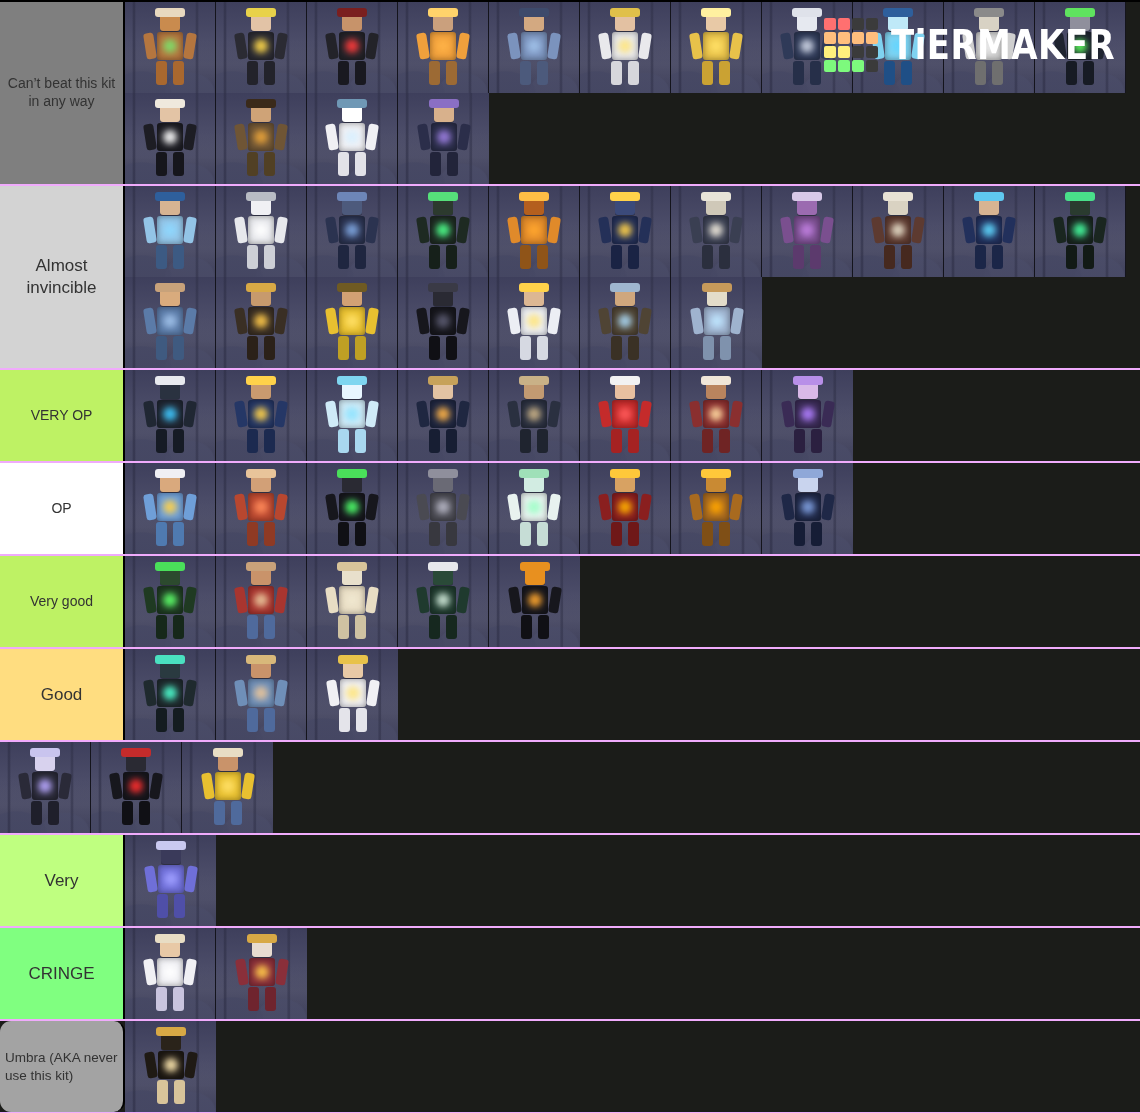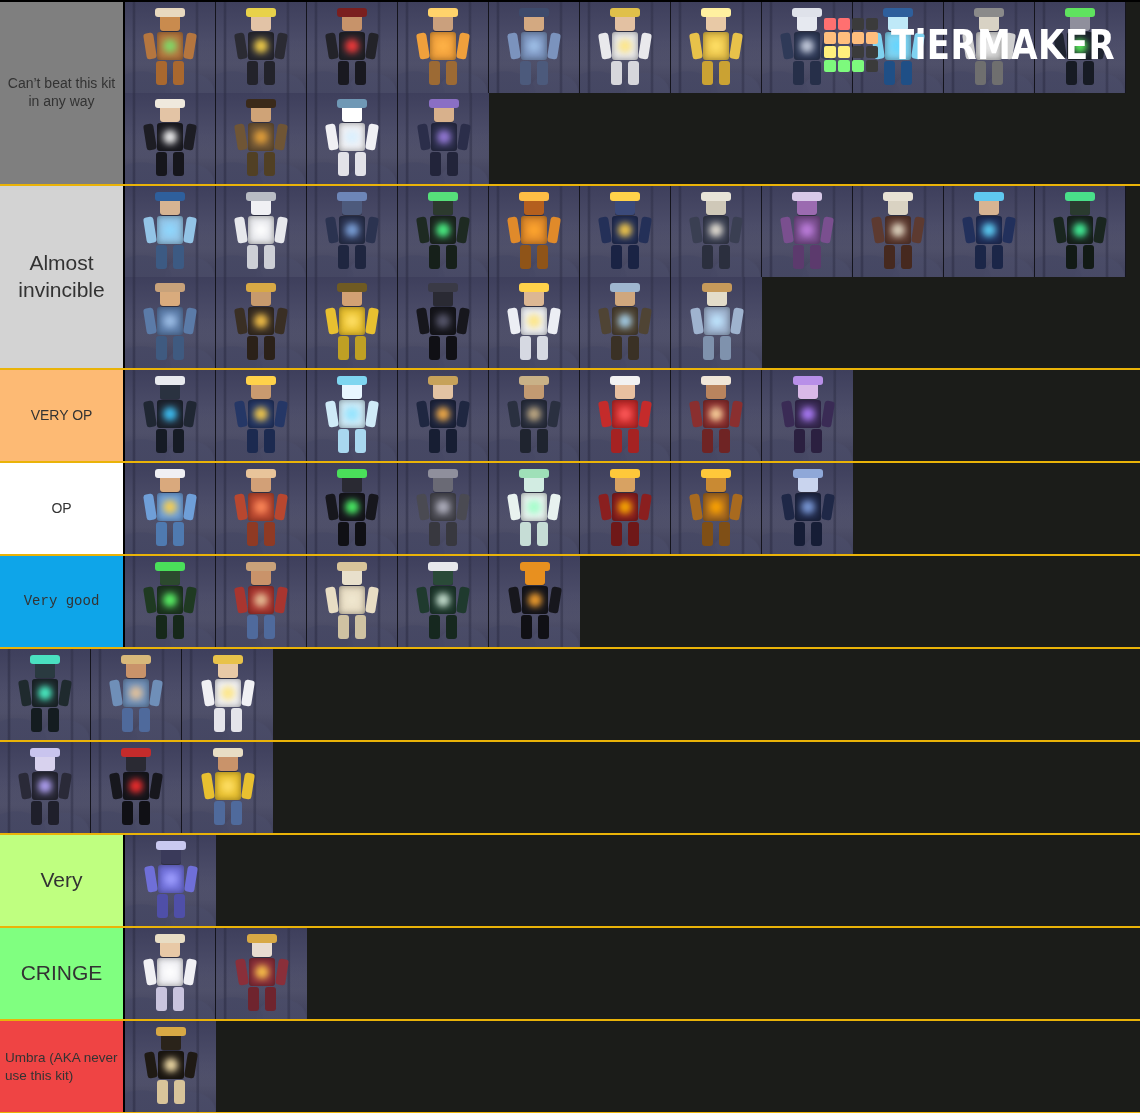--- a/index.html
+++ b/index.html
@@ -49,35 +49,35 @@
     line-height: 1;
     transform: scaleY(1.18) scaleX(0.97);
     transform-origin: left center;
   }
 
   
   .tier-row {
     display: flex;
     width: 1140px;
     background: #1b1c19;
-    border-bottom: 2px solid #eab308;
+    border-bottom: 2px solid #f0abfc;
     flex: 0 0 auto;
   }
   .tier-row:first-child { border-top: 2px solid #000; }
 
   .tier-label {
     width: 125px;
     min-width: 125px;
     display: flex;
     align-items: center;
     justify-content: center;
     text-align: center;
     padding: 3px 5px;
     color: #333333;
-    font-size: 21px;
+    font-size: 17px;
     line-height: 1.28;
     word-break: break-word;
     border-right: 2px solid #000;
   }
   .tier-label.small { font-size: 14px; }
   .tier-label.xsmall { font-size: 13.5px; text-align: left; justify-content: flex-start; }
 
   .tier-items {
     flex: 1;
     display: flex;
@@ -657,21 +657,21 @@
               <div class="glow"></div>
               <div class="leg l"></div>
               <div class="leg r"></div>
               <div class="head"></div>
               <div class="hat"></div>
             </div>
           </div>
         </div>
       </div>
       <div class="tier-row">
-        <div class="tier-label small" style="background: #fdba74;">VERY OP</div>
+        <div class="tier-label small" style="background: #bef264;">VERY OP</div>
         <div class="tier-items">
           <div class="item">
             <div class="scene"></div>
             <div class="fig" style="--main: #202733; --accent: #e8eaef; --skin: #2a3240; --legs: #161b25; --glow: #3fc8ff;">
               <div class="arm l"></div>
               <div class="arm r"></div>
               <div class="torso"></div>
               <div class="glow"></div>
               <div class="leg l"></div>
               <div class="leg r"></div>
@@ -875,21 +875,21 @@
               <div class="glow"></div>
               <div class="leg l"></div>
               <div class="leg r"></div>
               <div class="head"></div>
               <div class="hat"></div>
             </div>
           </div>
         </div>
       </div>
       <div class="tier-row">
-        <div class="tier-label small" style="background: #0ea5e9; font-family: Liberation Mono, monospace;">Very good</div>
+        <div class="tier-label small" style="background: #bef264;">Very good</div>
         <div class="tier-items">
           <div class="item">
             <div class="scene"></div>
             <div class="fig" style="--main: #1f3a22; --accent: #4ae05a; --skin: #2c4a2e; --legs: #16281a; --glow: #5dff6a;">
               <div class="arm l"></div>
               <div class="arm r"></div>
               <div class="torso"></div>
               <div class="glow"></div>
               <div class="leg l"></div>
               <div class="leg r"></div>
@@ -945,20 +945,21 @@
               <div class="glow"></div>
               <div class="leg l"></div>
               <div class="leg r"></div>
               <div class="head"></div>
               <div class="hat"></div>
             </div>
           </div>
         </div>
       </div>
       <div class="tier-row">
+        <div class="tier-label" style="background: rgb(255, 221, 128);">Good</div>
         <div class="tier-items">
           <div class="item">
             <div class="scene"></div>
             <div class="fig" style="--main: #1f2a2e; --accent: #4ae0c0; --skin: #2a3a40; --legs: #141c20; --glow: #4dffd0;">
               <div class="arm l"></div>
               <div class="arm r"></div>
               <div class="torso"></div>
               <div class="glow"></div>
               <div class="leg l"></div>
               <div class="leg r"></div>
@@ -1080,21 +1081,21 @@
               <div class="glow"></div>
               <div class="leg l"></div>
               <div class="leg r"></div>
               <div class="head"></div>
               <div class="hat"></div>
             </div>
           </div>
         </div>
       </div>
       <div class="tier-row">
-        <div class="tier-label xsmall" style="background: #ef4444;">Umbra (AKA never use this kit)</div>
+        <div class="tier-label xsmall" style="background: #a3a3a3; border-radius: 11px;">Umbra (AKA never use this kit)</div>
         <div class="tier-items">
           <div class="item">
             <div class="scene"></div>
             <div class="fig" style="--main: #1f1a14; --accent: #d8a945; --skin: #2a231a; --legs: #d8c49a; --glow: #ffe8b0;">
               <div class="arm l"></div>
               <div class="arm r"></div>
               <div class="torso"></div>
               <div class="glow"></div>
               <div class="leg l"></div>
               <div class="leg r"></div>

